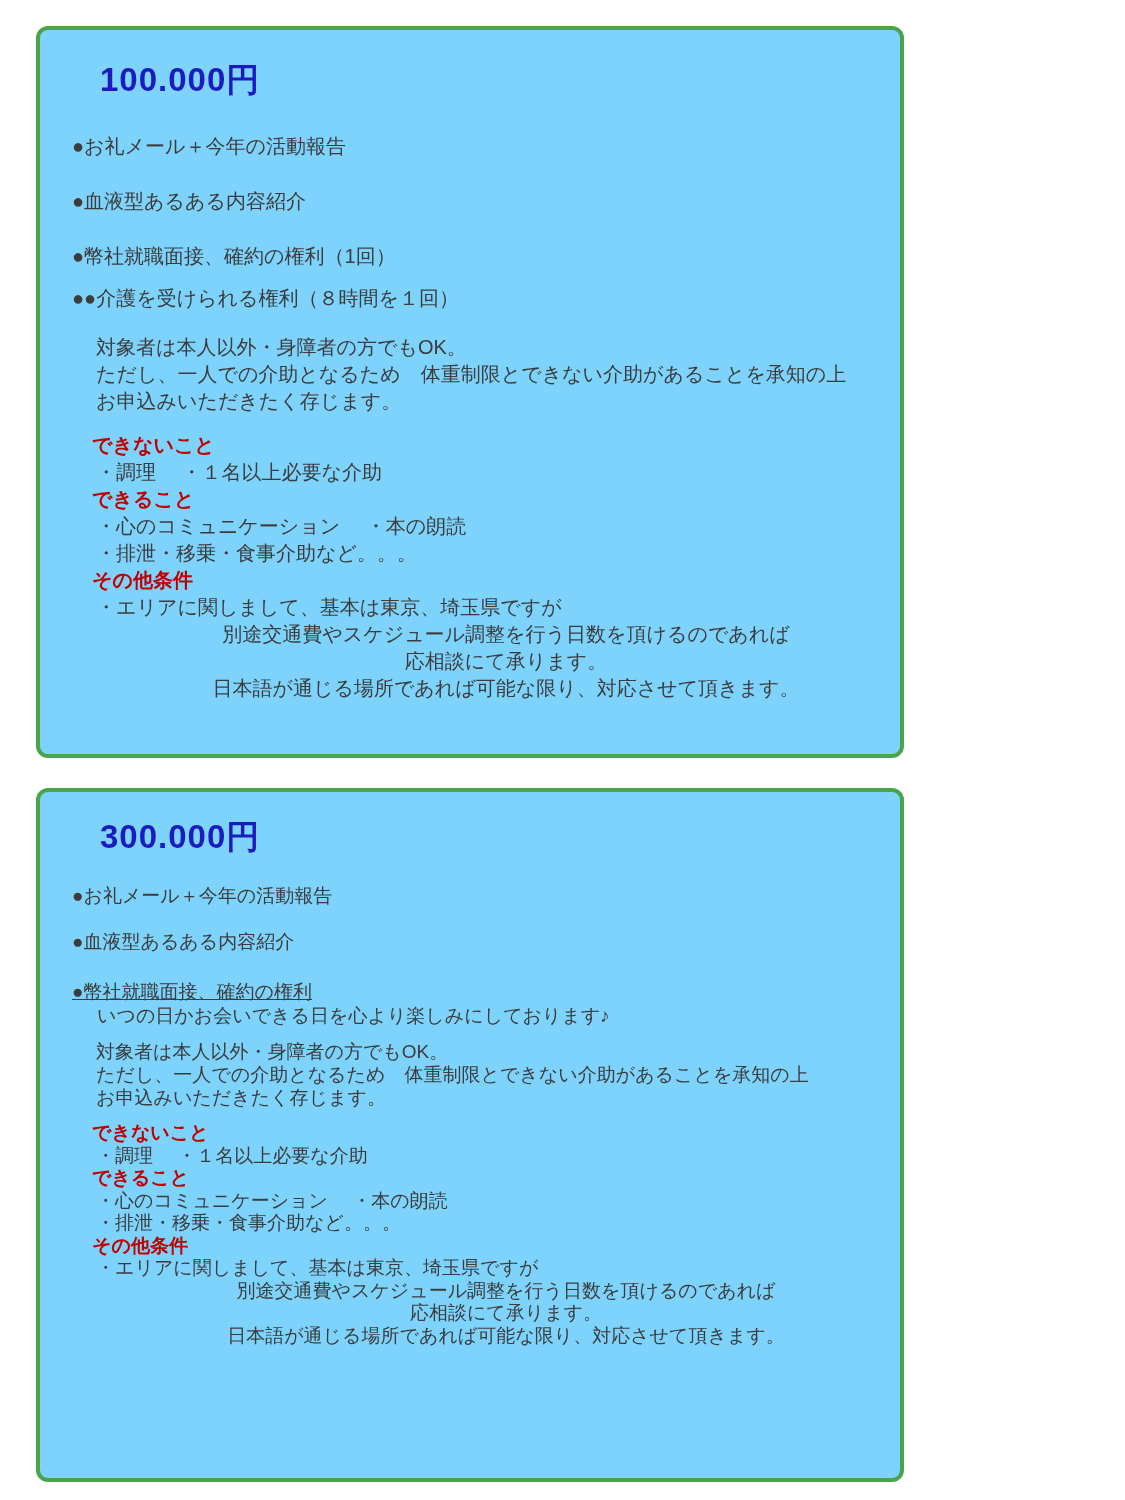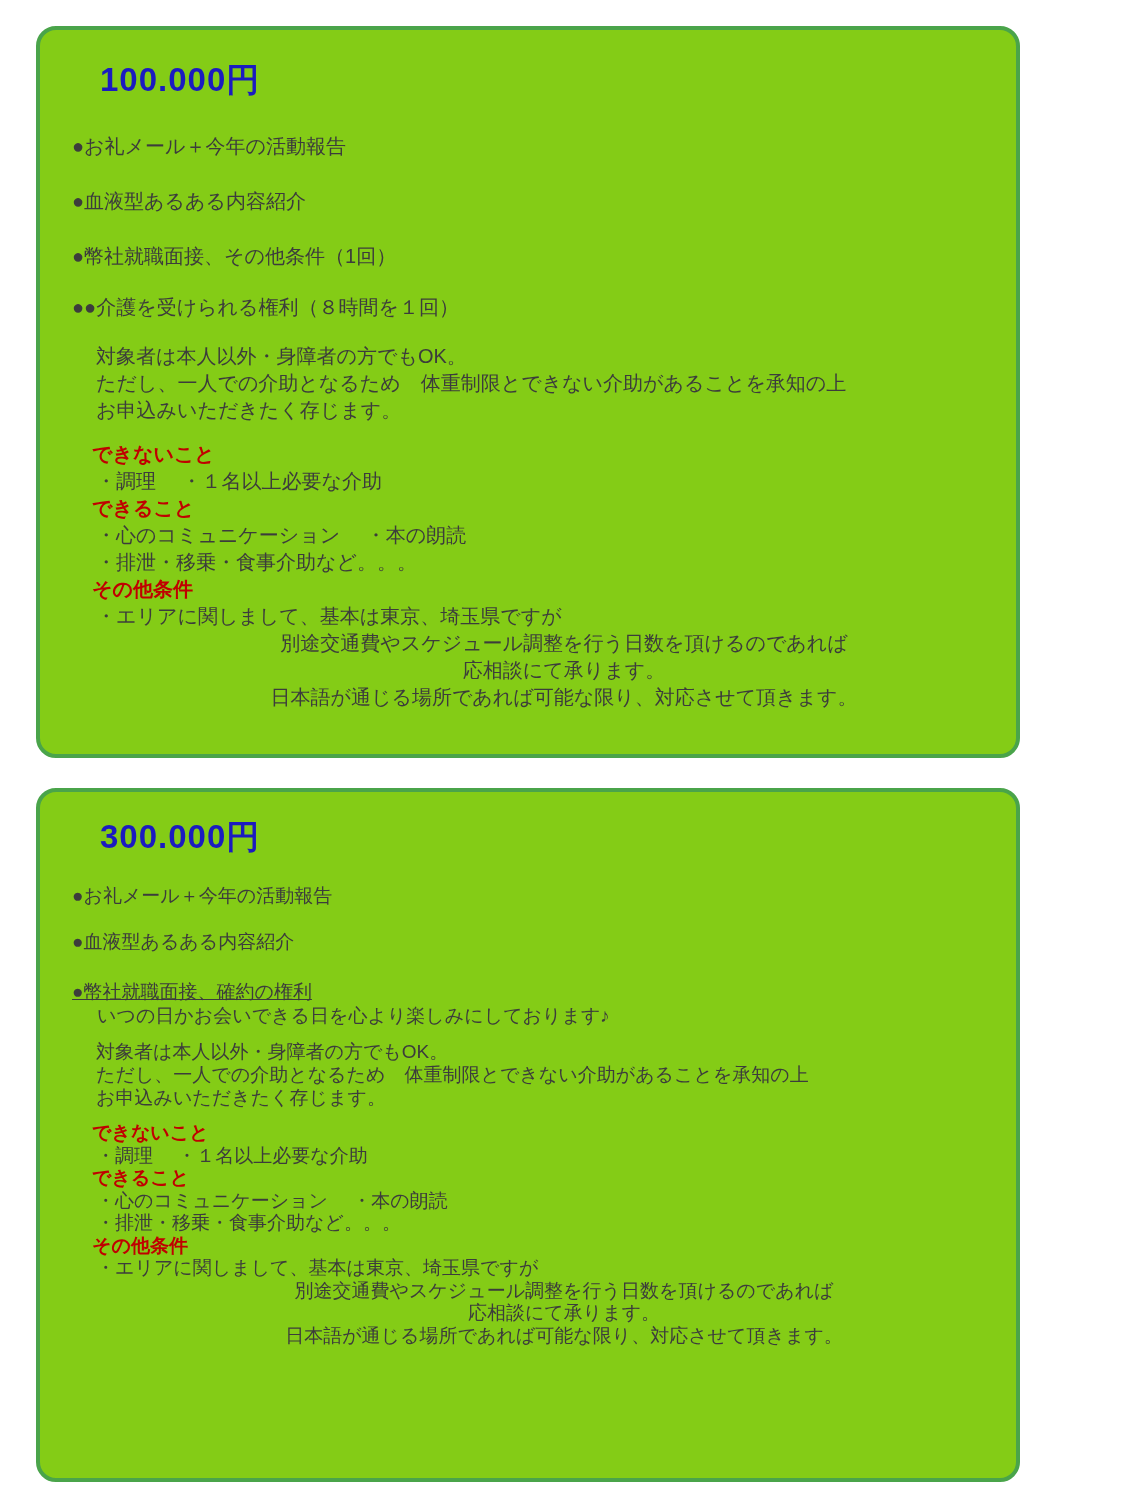--- a/index.html
+++ b/index.html
@@ -8,36 +8,36 @@
     --red:#c00000;
     --ink:#3c3c3c;
   }
   html,body{margin:0;padding:0;}
   body{
     width:1125px;height:1500px;position:relative;background:#ffffff;
     font-family:"Liberation Sans","DejaVu Sans",sans-serif;
     color:var(--ink);
   }
   .card{
-    position:absolute;left:36px;width:984px;background:#84cc16;
-    border:4px solid var(--green);border-radius:20px;
+    position:absolute;left:36px;width:868px;background:#7dd3fc;
+    border:4px solid var(--green);border-radius:12px;
     box-sizing:border-box;overflow:hidden;
   }
   #card1{top:26px;height:732px;}
   #card2{top:772px;height:694px;margin-top:16px;}
   .card-title{
     margin:30px 0 0 60px;color:var(--blue);
     font-size:33px;font-weight:bold;line-height:40px;letter-spacing:1px;
   }
   
   #card1 .b{margin-left:32px;font-size:20px;line-height:27px;}
   #card1 .b1{margin-top:33px;}
   #card1 .b2{margin-top:28px;}
   #card1 .b3{margin-top:28px;}
-  #card1 .b4{margin-top:24px;}
+  #card1 .b4{margin-top:15px;}
   #card1 .para{margin:22px 0 0 56px;font-size:20px;line-height:27px;}
   #card1 .conds{margin:17px 0 0 52px;font-size:20px;line-height:27px;}
   
   #card2 .card-title{margin-top:25px;}
   #card2 .b{margin-left:32px;font-size:19px;line-height:24px;}
   #card2 .b1{margin-top:27px;}
   #card2 .b2{margin-top:22px;}
   #card2 .b3{margin-top:26px;text-decoration:underline;}
   #card2 .b4{margin-top:22px;}
   #card2 .sub{margin-left:57px;font-size:19px;line-height:24px;}
@@ -48,21 +48,21 @@
   .cont{padding-left:16px;text-align:center;}
 </style>
 </head>
 <body>
 
 <div class="card" id="card1">
   <div class="card-title">100.000円</div>
 
   <div class="b b1">●お礼メール＋今年の活動報告</div>
   <div class="b b2">●血液型あるある内容紹介</div>
-  <div class="b b3">●幣社就職面接、その他条件（1回）</div>
+  <div class="b b3">●幣社就職面接、確約の権利（1回）</div>
   <div class="b b4">●●介護を受けられる権利（８時間を１回）</div>
 
   <div class="para">
     <div>対象者は本人以外・身障者の方でもOK。</div>
     <div>ただし、一人での介助となるため　体重制限とできない介助があることを承知の上</div>
     <div>お申込みいただきたく存じます。</div>
   </div>
 
   <div class="conds">
     <div class="red-h">できないこと</div>

